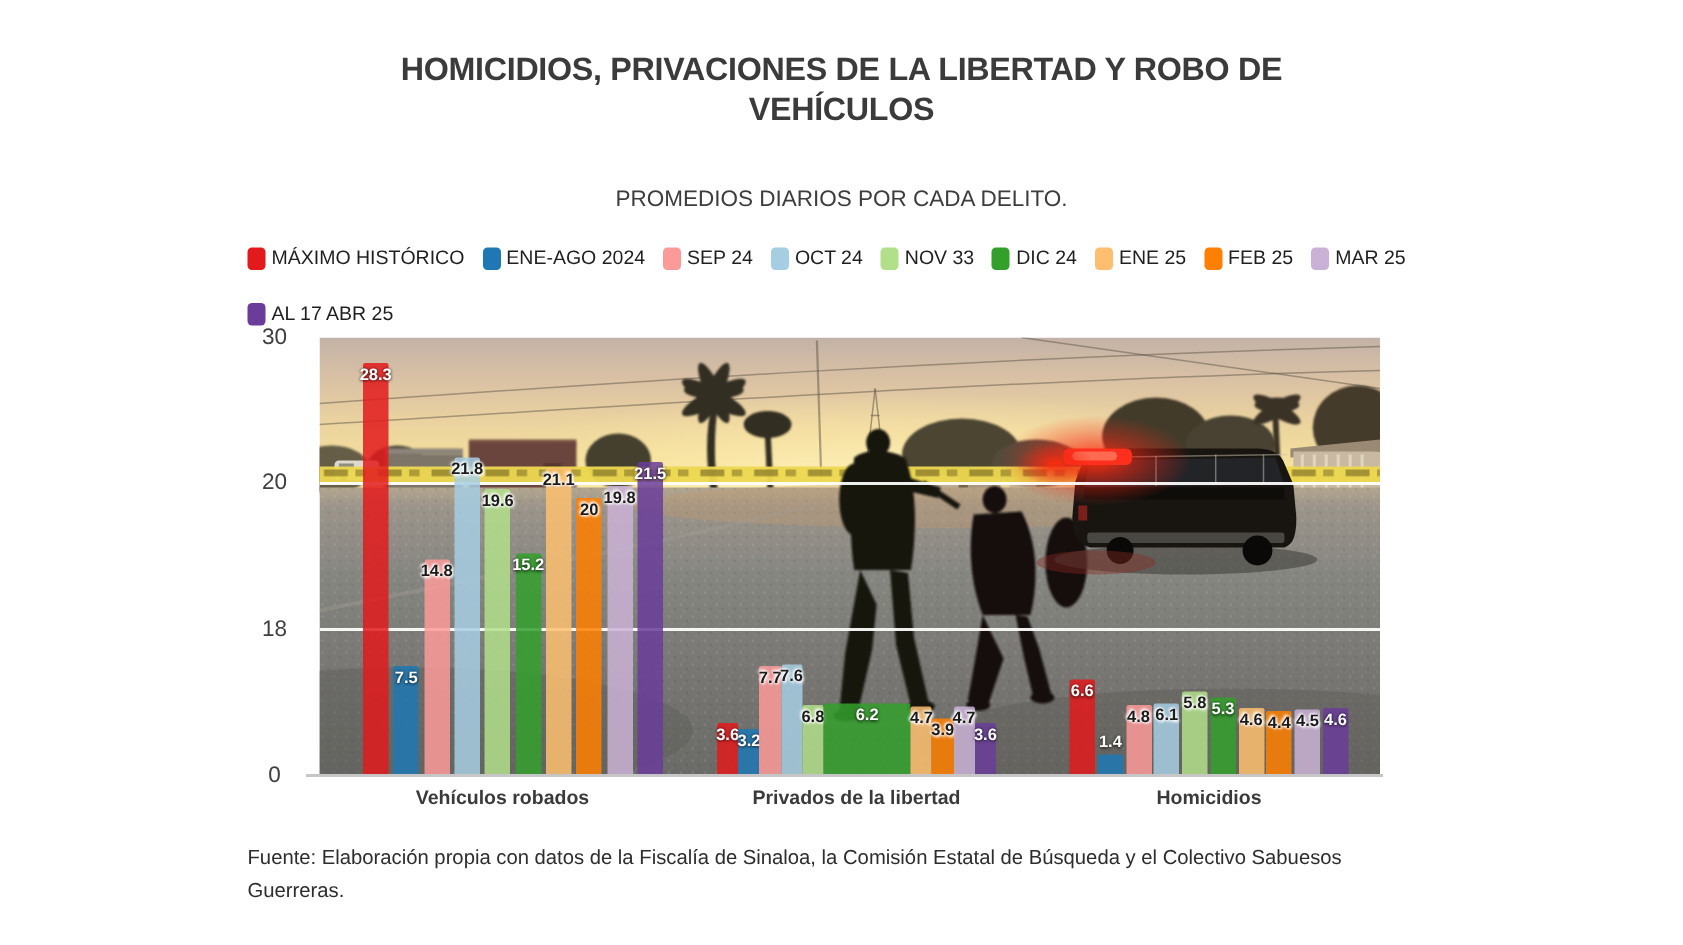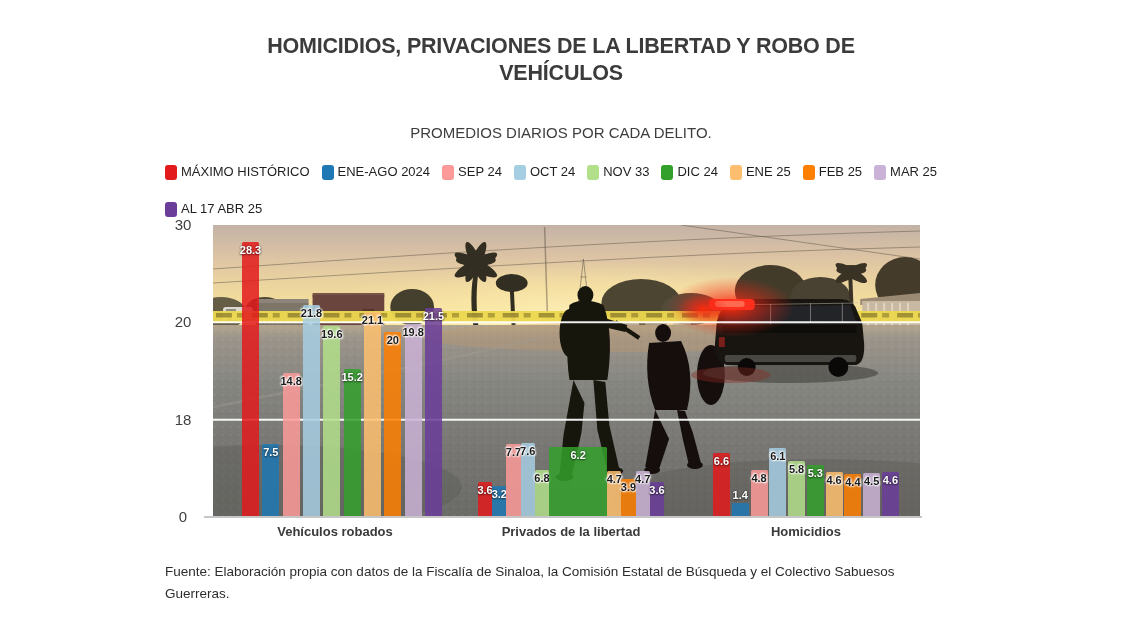--- a/index.html
+++ b/index.html
@@ -344,21 +344,21 @@
         </div>
         <div class="bar" style="height: 73px; background: rgba(251, 154, 153, 0.85);">
           <span class="bar-label dark">7.7</span>
         </div>
         <div class="bar" style="height: 74px; background: rgba(166, 206, 227, 0.85);">
           <span class="bar-label dark">7.6</span>
         </div>
         <div class="bar" style="height: 47px; background: rgba(178, 223, 138, 0.85);">
           <span class="bar-label dark">6.8</span>
         </div>
-        <div class="bar" style="height: 70px; background: rgba(51, 160, 44, 0.85); padding-left: 44px;">
+        <div class="bar" style="height: 48px; background: rgba(51, 160, 44, 0.85); padding-left: 44px;">
           <span class="bar-label light">6.2</span>
         </div>
         <div class="bar" style="height: 45.7px; background: rgba(253, 191, 111, 0.85);">
           <span class="bar-label dark">4.7</span>
         </div>
         <div class="bar" style="height: 38px; background: rgba(255, 127, 0, 0.85);">
           <span class="bar-label dark">3.9</span>
         </div>
         <div class="bar" style="height: 45.7px; background: rgba(202, 178, 214, 0.85);">
           <span class="bar-label dark">4.7</span>
@@ -370,21 +370,21 @@
       <div class="bar-group" style="left: 500px; width: 186px;">
         <div class="bar" style="height: 64.2px; background: rgba(227, 26, 28, 0.85);">
           <span class="bar-label light">6.6</span>
         </div>
         <div class="bar" style="height: 13.6px; background: rgba(31, 120, 180, 0.85);">
           <span class="bar-label light outside">1.4</span>
         </div>
         <div class="bar" style="height: 46.7px; background: rgba(251, 154, 153, 0.85);">
           <span class="bar-label dark">4.8</span>
         </div>
-        <div class="bar" style="height: 69px; background: rgba(166, 206, 227, 0.85);">
+        <div class="bar" style="height: 48px; background: rgba(166, 206, 227, 0.85);">
           <span class="bar-label dark">6.1</span>
         </div>
         <div class="bar" style="height: 56.5px; background: rgba(178, 223, 138, 0.85);">
           <span class="bar-label dark">5.8</span>
         </div>
         <div class="bar" style="height: 51.6px; background: rgba(51, 160, 44, 0.85);">
           <span class="bar-label light">5.3</span>
         </div>
         <div class="bar" style="height: 44.8px; background: rgba(253, 191, 111, 0.85);">
           <span class="bar-label dark">4.6</span>

